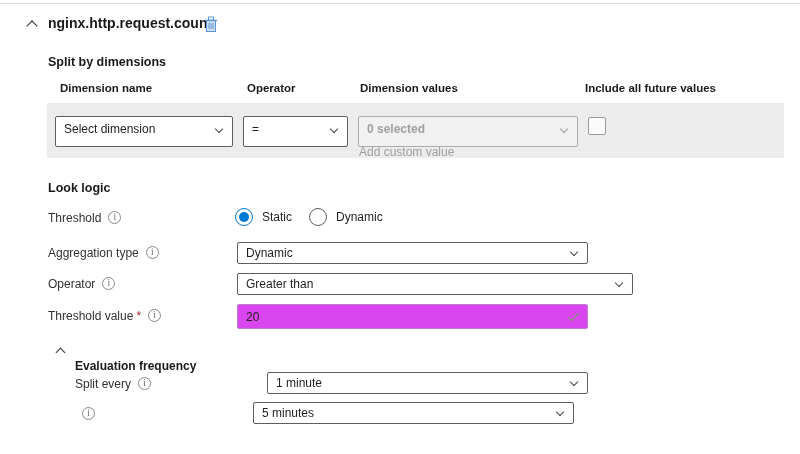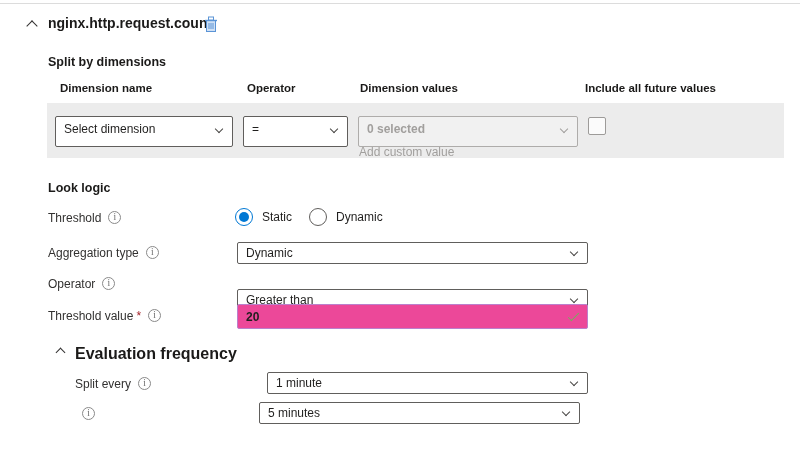--- a/index.html
+++ b/index.html
@@ -67,23 +67,23 @@
   
   .radio-row { position:absolute; left:235px; top:208px; display:flex; align-items:center; gap:9px; }
   .radio { width:18px; height:18px; border-radius:50%; border:1px solid #605e5c; background:#fff; position:relative; cursor:pointer; }
   .radio.sel { border-color:#0078d4; }
   .radio.sel::after { content:""; position:absolute; left:3px; top:3px; width:10px; height:10px; border-radius:50%; background:#0078d4; }
   .radio-label { font-size:12px; color:#201f1e; margin-right:8px; cursor:pointer; }
 
   
   .th-input {
     position:absolute; left:237px; top:304px; width:351px; height:25px;
-    border:1.5px solid #bb80cc; border-radius:2px; background:#ec4899;
+    border:1.5px solid #bb80cc; border-radius:2px; background:#d946ef;
     font-family:"Liberation Sans", sans-serif; font-size:12px; color:#201f1e;
-    padding:0 26px 0 8px; outline:none;font-weight:bold;
+    padding:0 26px 0 8px; outline:none;
   }
   .valid-check {
     position:absolute; left:568px; top:313px; width:11px; height:5px;
     border-left:1.7px solid #79aa60; border-bottom:1.7px solid #79aa60; transform:rotate(-45deg);
   }
 </style>
 </head>
 <body>
 
 <div class="top-divider"></div>
@@ -145,41 +145,41 @@
   <span>Aggregation type</span><span class="info"></span>
 </div>
 <div class="dd" style="left:237px; top:242px; width:351px;">
   <span>Dynamic</span>
   <span class="chev"></span>
 </div>
 
 <div class="flabel" style="top:277px;">
   <span>Operator</span><span class="info"></span>
 </div>
-<div class="dd" style="left:237px; top:273px; width:351px;margin-top:16px;">
+<div class="dd" style="left:237px; top:273px; width:396px;">
   <span>Greater than</span>
   <span class="chev"></span>
 </div>
 
 <div class="flabel" style="top:309px;">
   <span>Threshold value</span><span class="req">*</span><span class="info"></span>
 </div>
 <input class="th-input" type="text" value="20" style="">
 <span class="valid-check"></span>
 
 <span class="sub-chevron" style="left:57px; top:349px; width:7px; height:7px;"></span>
-<div class="sec-heading" style="left:75px; top:345px; font-size:16px;">Evaluation frequency</div>
+<div class="sec-heading" style="left:75px; top:359px; font-size:12px;">Evaluation frequency</div>
 
 <div class="flabel indent" style="top:377px;">
   <span>Split every</span><span class="info"></span>
 </div>
 <div class="dd" style="left:267px; top:372px; width:321px;">
   <span>1 minute</span>
   <span class="chev"></span>
 </div>
 
 <div class="flabel indent" style="top:407px;">
   <span class="info"></span>
 </div>
-<div class="dd" style="left:259px; top:402px; width:321px;">
+<div class="dd" style="left:253px; top:402px; width:321px;">
   <span>5 minutes</span>
   <span class="chev"></span>
 </div>
 
 </body></html>

